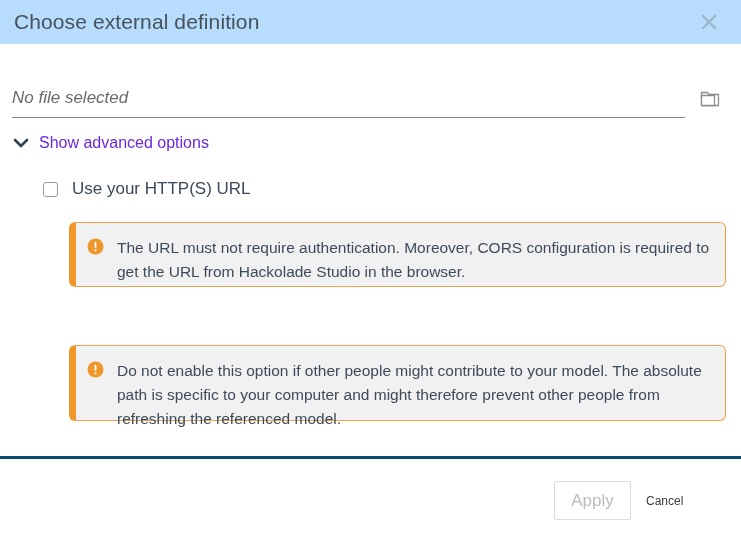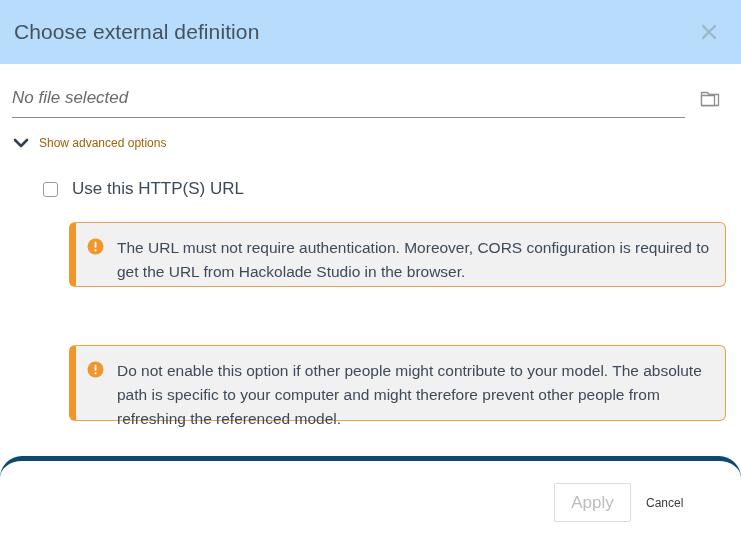--- a/index.html
+++ b/index.html
@@ -22,21 +22,21 @@
     background: #ffffff;
     box-sizing: border-box;
   }
 
   
   .dialog-header {
     position: absolute;
     left: 0;
     top: 0;
     width: 741px;
-    height: 64px;
+    height: 44px;
     background: #b8dcfb;
     display: flex;
     align-items: center;
   }
   .dialog-title {
     margin-left: 14px;
     font-size: 21px;
     font-weight: 400;
     color: #45525e;
     letter-spacing: 0.1px;
@@ -120,22 +120,22 @@
   }
   .chev-icon {
     width: 18px;
     height: 18px;
     display: inline-flex;
     align-items: center;
     justify-content: center;
     margin-right: 9px;
   }
   .adv-label {
-    font-size: 12px;
-    color: #a16207;
+    font-size: 16px;
+    color: #6d28d9;
     white-space: nowrap;
   }
 
   
   .opt-row {
     position: absolute;
     display: flex;
     align-items: center;
   }
   .opt-row-url { left: 43px; top: 119px; }
@@ -217,23 +217,22 @@
     color: #3d4a5a;
   }
 
   
   .dialog-footer {
     position: absolute;
     left: 0;
     top: 456px;
     width: 741px;
     height: 81px;
-    border-top: 5px solid #0c4a6e;
-    box-sizing: border-box;
-    border-radius: 22px;
+    border-top: 3px solid #0c4a6e;
+    box-sizing: border-box;
   }
   .btn-apply {
     position: absolute;
     left: 554px;
     top: 22px;
     width: 77px;
     height: 39px;
     background: #ffffff;
     border: 1px solid #dcdcdc;
     border-radius: 2px;
@@ -287,21 +286,21 @@
       <span class="chev-icon">
         <svg width="16" height="12" viewBox="0 0 16 12" aria-hidden="true">
           <path d="M2 3 L8 9 L14 3" stroke="#2f4057" stroke-width="2.6" fill="none" stroke-linecap="round" stroke-linejoin="round"></path>
         </svg>
       </span>
       <span class="adv-label">Show advanced options</span>
     </div>
 
     <div class="opt-row opt-row-url">
       <span class="cbx"></span>
-      <span class="opt-label">Use this HTTP(S) URL</span>
+      <span class="opt-label">Use your HTTP(S) URL</span>
     </div>
     <input class="url-input" type="text" value="" style="">
 
     <div class="alert alert-url">
       <span class="alert-icon">
         <svg width="17" height="17" viewBox="0 0 17 17" aria-hidden="true">
           <circle cx="8.5" cy="8.5" r="8" fill="#f0972c"></circle>
           <rect x="7.6" y="3.8" width="1.8" height="6" rx="0.9" fill="#ffffff"></rect>
           <circle cx="8.5" cy="12.3" r="1.1" fill="#ffffff"></circle>
         </svg>

